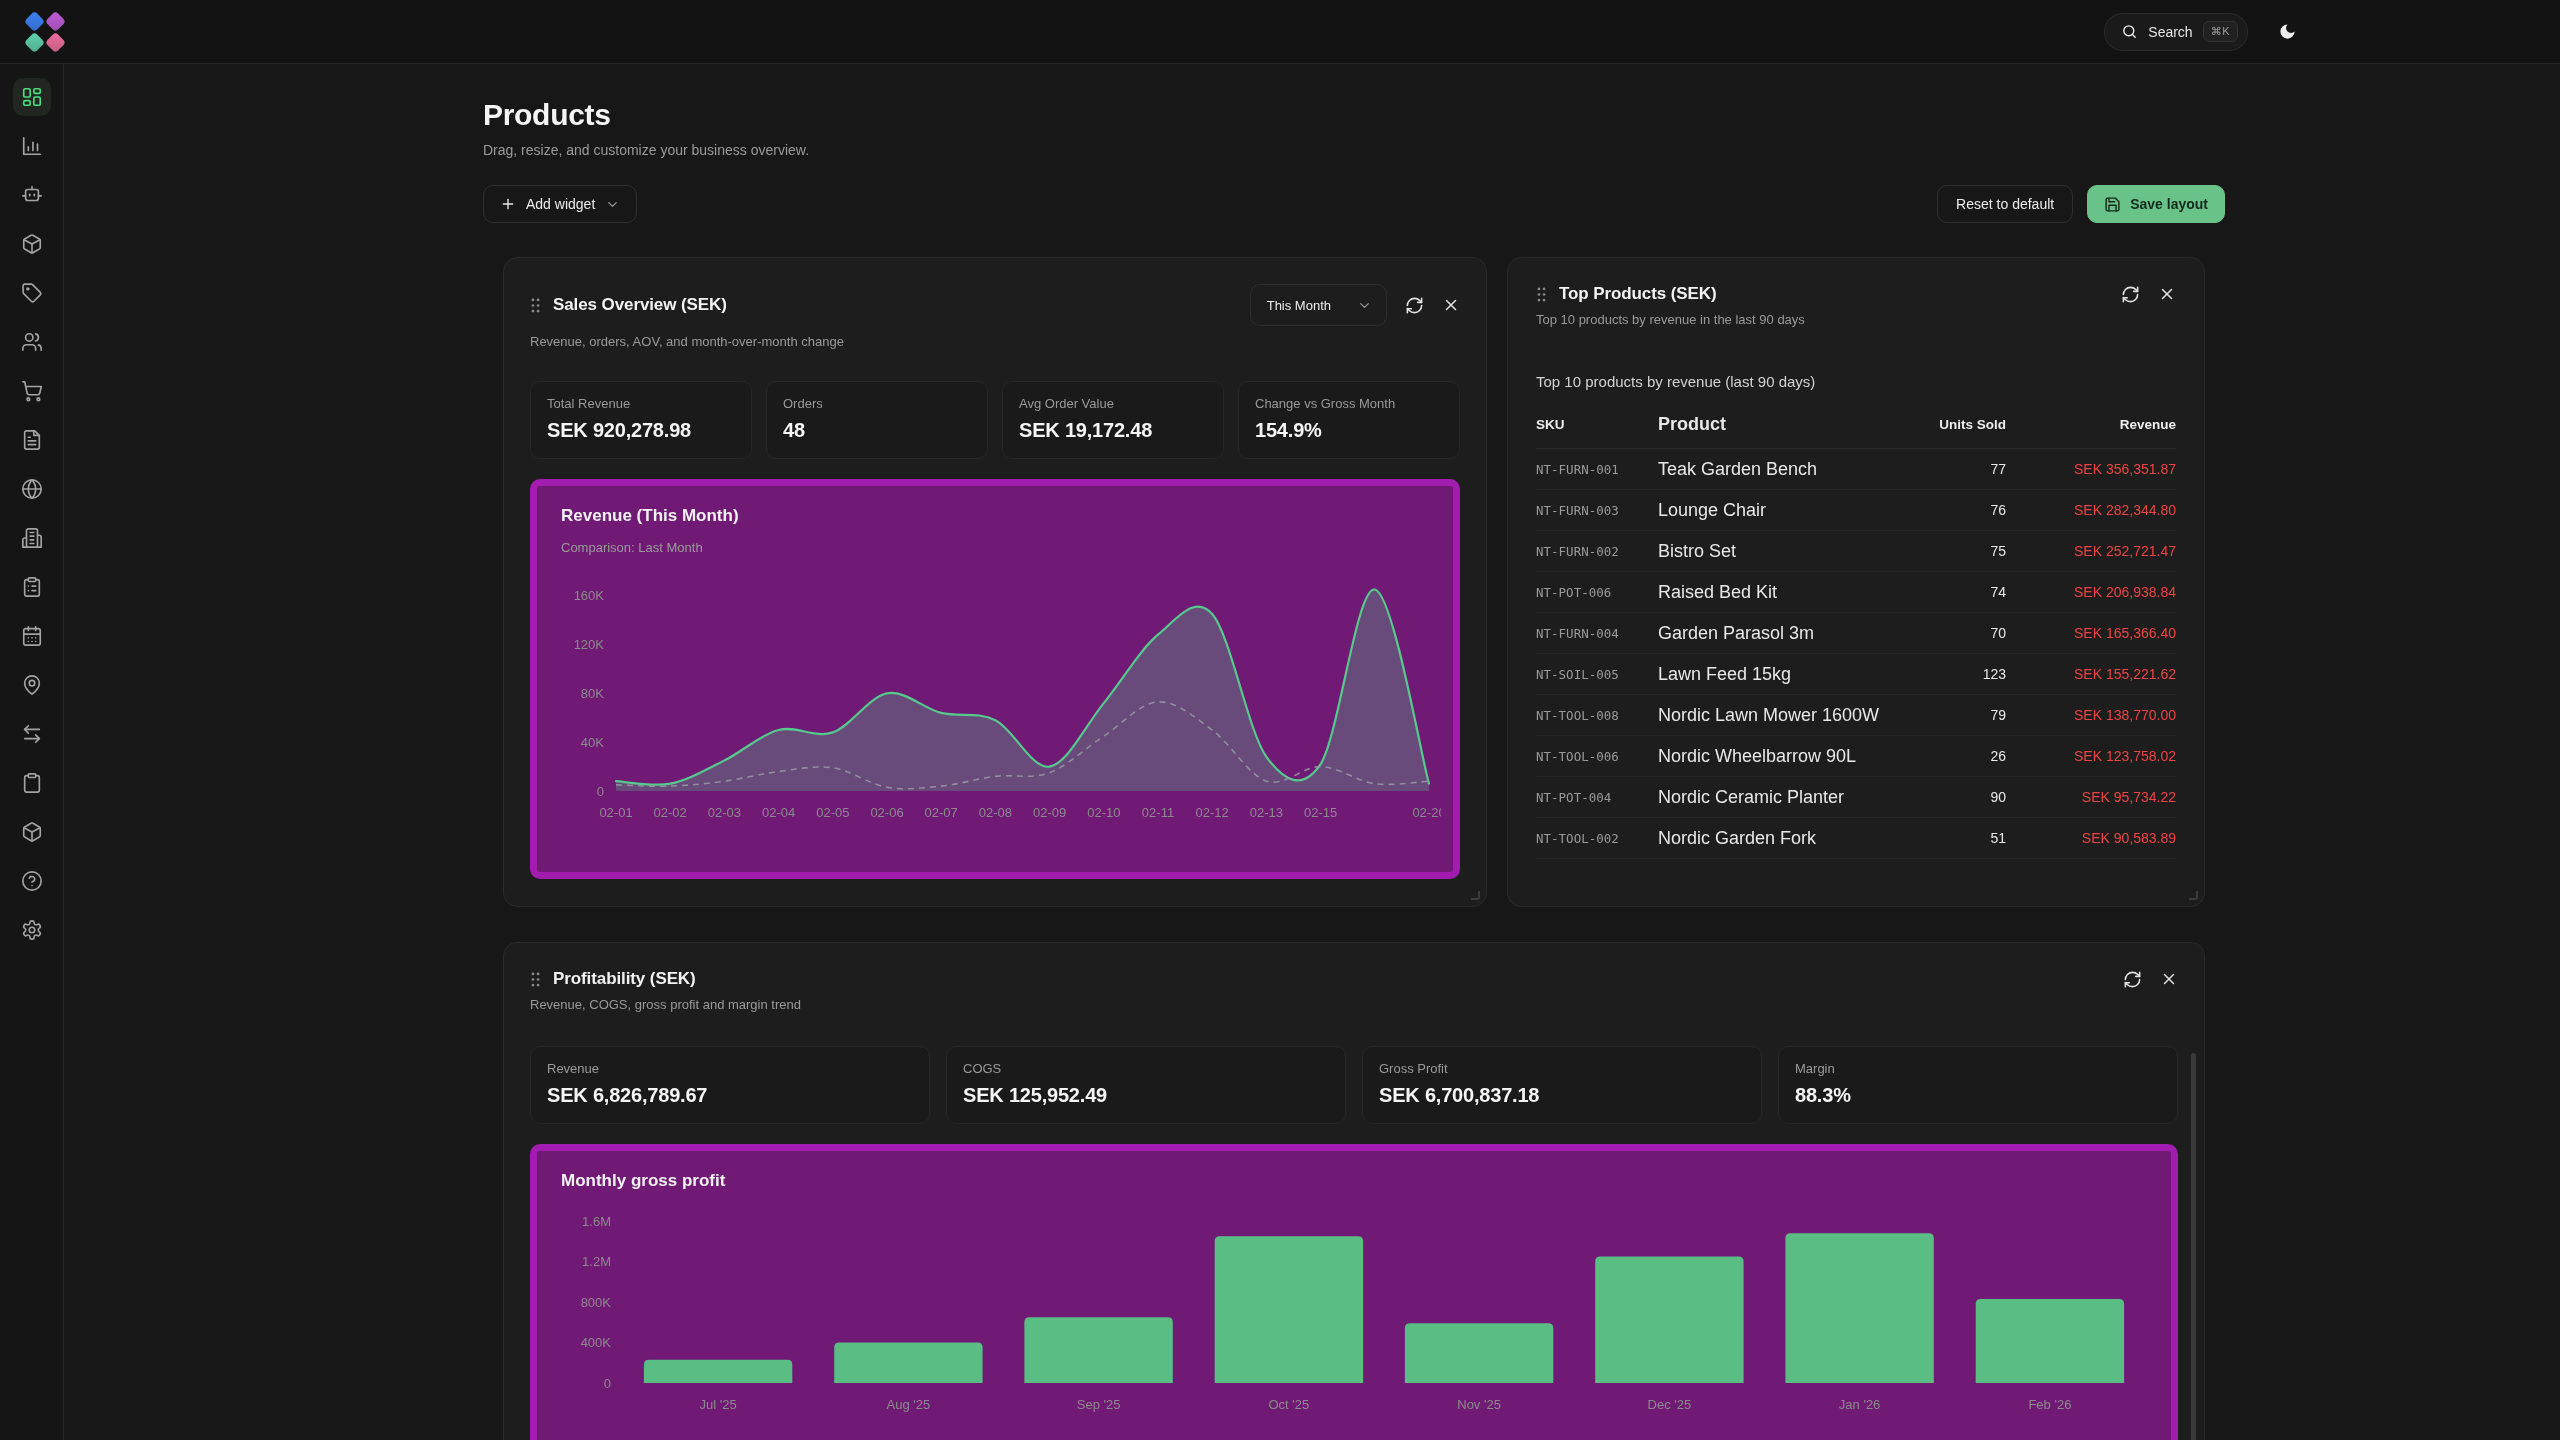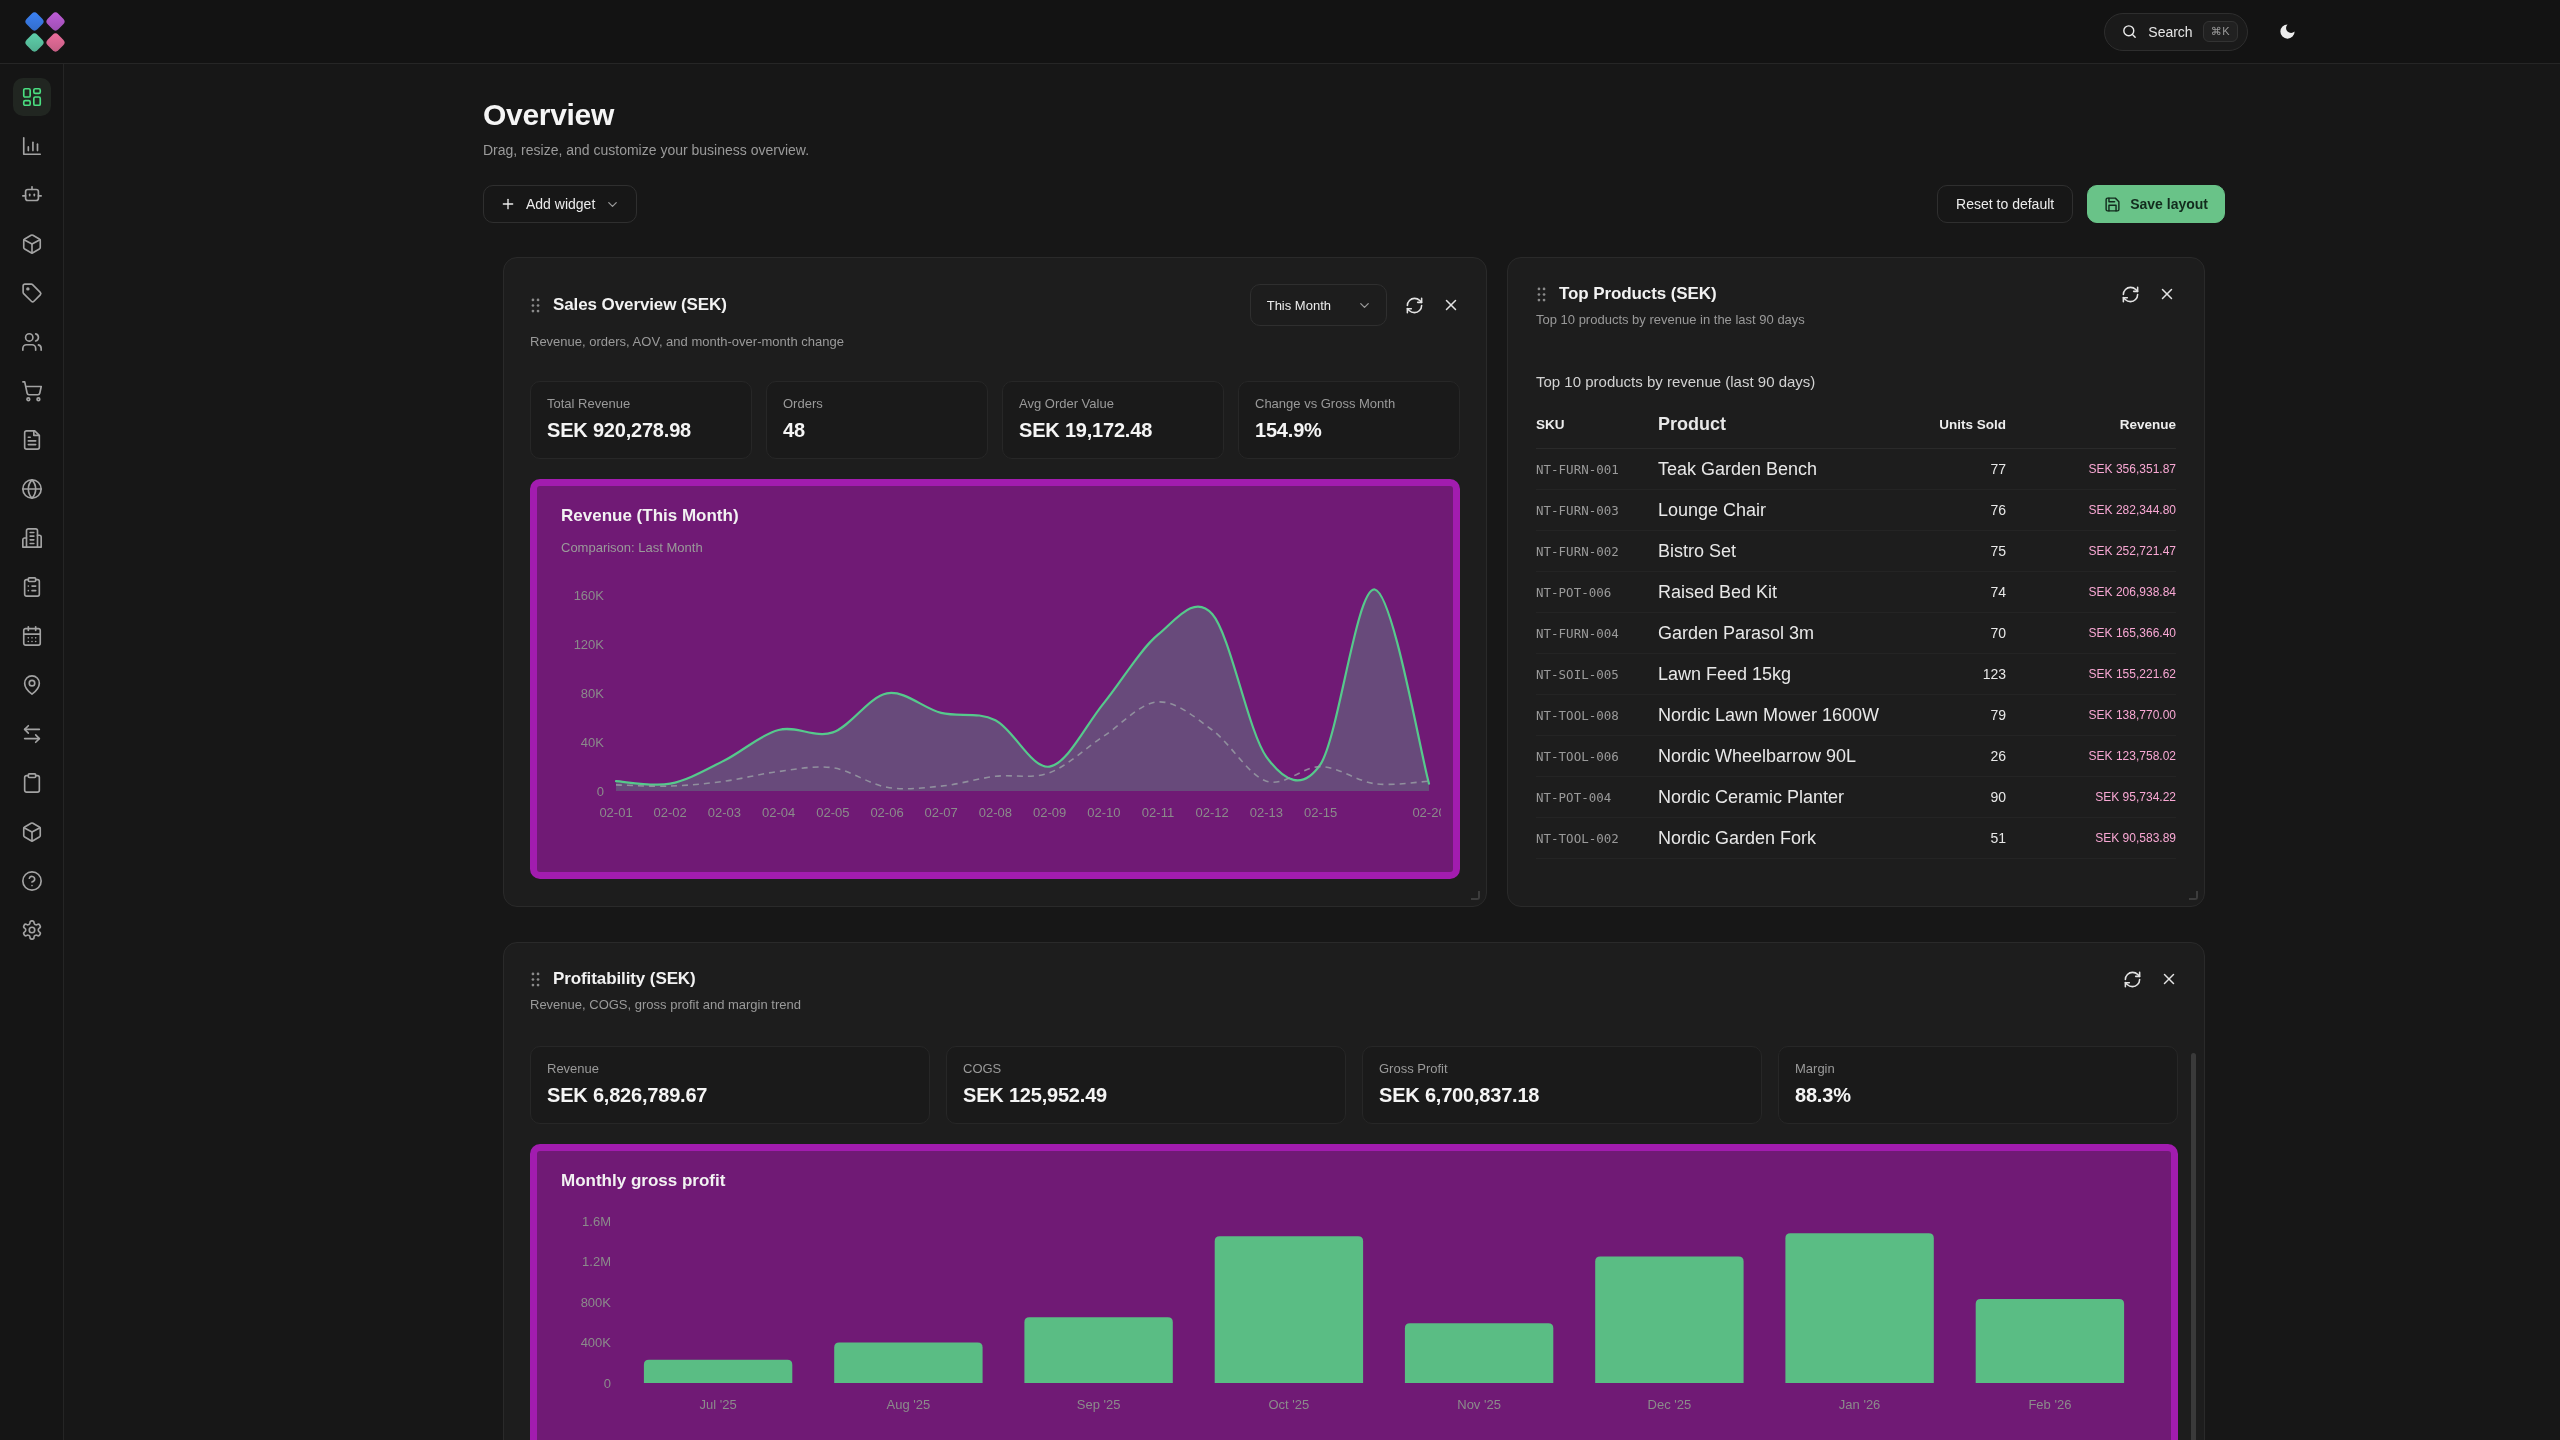--- a/index.html
+++ b/index.html
@@ -92,21 +92,21 @@
 
   
   .table-heading { margin-top:46px; font-size:15px; color:#d2d2d2; }
   .ptable { margin-top:24px; }
   .thead { display:flex; align-items:center; padding-bottom:13px; border-bottom:1px solid #2a2a2a; font-size:13.5px; font-weight:700; color:#ededed; }
   .trow { display:flex; align-items:center; height:41px; border-bottom:1px solid #242424; }
   .c-sku { width:122px; flex:none; font-family:"DejaVu Sans Mono", monospace; font-size:12.5px; color:#9a9a9a; }
   .thead .c-sku { font-family:"Liberation Sans", sans-serif; font-size:13.5px; color:#ededed; }
   .c-product { flex:1; font-size:18px; color:#e8e8e8; }
   .c-units { width:120px; flex:none; text-align:right; font-size:14px; color:#e8e8e8; }
-  .c-revenue { width:170px; flex:none; text-align:right; font-size:12px; color:#f9a8d4; }
+  .c-revenue { width:170px; flex:none; text-align:right; font-size:14px; color:#ef4444; }
   .thead .c-units, .thead .c-revenue { font-size:13.5px; color:#ededed; }
 
   .resize-corner {
     position:absolute; right:6px; bottom:6px; width:9px; height:9px;
     border-right:2px solid #3c3c3c; border-bottom:2px solid #3c3c3c; border-bottom-right-radius:3px;
   }
   .widget-scrollbar {
     position:absolute; right:8px; top:110px; width:5px; height:480px;
     background:#3a3a3a; border-radius:3px;
   }
@@ -323,21 +323,21 @@
         <svg width="22" height="22" viewBox="0 0 24 24" fill="none" stroke="currentColor" stroke-width="1.8" stroke-linecap="round" stroke-linejoin="round">
           <path d="M12.22 2h-.44a2 2 0 0 0-2 2v.18a2 2 0 0 1-1 1.73l-.43.25a2 2 0 0 1-2 0l-.15-.08a2 2 0 0 0-2.73.73l-.22.38a2 2 0 0 0 .73 2.73l.15.1a2 2 0 0 1 1 1.72v.51a2 2 0 0 1-1 1.74l-.15.09a2 2 0 0 0-.73 2.73l.22.38a2 2 0 0 0 2.73.73l.15-.08a2 2 0 0 1 2 0l.43.25a2 2 0 0 1 1 1.73V20a2 2 0 0 0 2 2h.44a2 2 0 0 0 2-2v-.18a2 2 0 0 1 1-1.73l.43-.25a2 2 0 0 1 2 0l.15.08a2 2 0 0 0 2.73-.73l.22-.39a2 2 0 0 0-.73-2.73l-.15-.08a2 2 0 0 1-1-1.74v-.5a2 2 0 0 1 1-1.74l.15-.09a2 2 0 0 0 .73-2.73l-.22-.38a2 2 0 0 0-2.73-.73l-.15.08a2 2 0 0 1-2 0l-.43-.25a2 2 0 0 1-1-1.73V4a2 2 0 0 0-2-2z"></path>
           <circle cx="12" cy="12" r="3"></circle>
         </svg>
       </span>
     </div>
   </div>
 
 <div class="main">
   <div class="container">
-    <div class="page-title">Overview</div>
+    <div class="page-title">Products</div>
     <div class="page-subtitle">Drag, resize, and customize your business overview.</div>
 
     <div class="toolbar">
       <div class="btn btn-outline btn-addwidget">
         <span style="display:flex;">
           <svg width="16" height="16" viewBox="0 0 24 24" fill="none" stroke="currentColor" stroke-width="2" stroke-linecap="round">
               <path d="M12 5v14"></path>
               <path d="M5 12h14"></path>
             </svg>
         </span>

